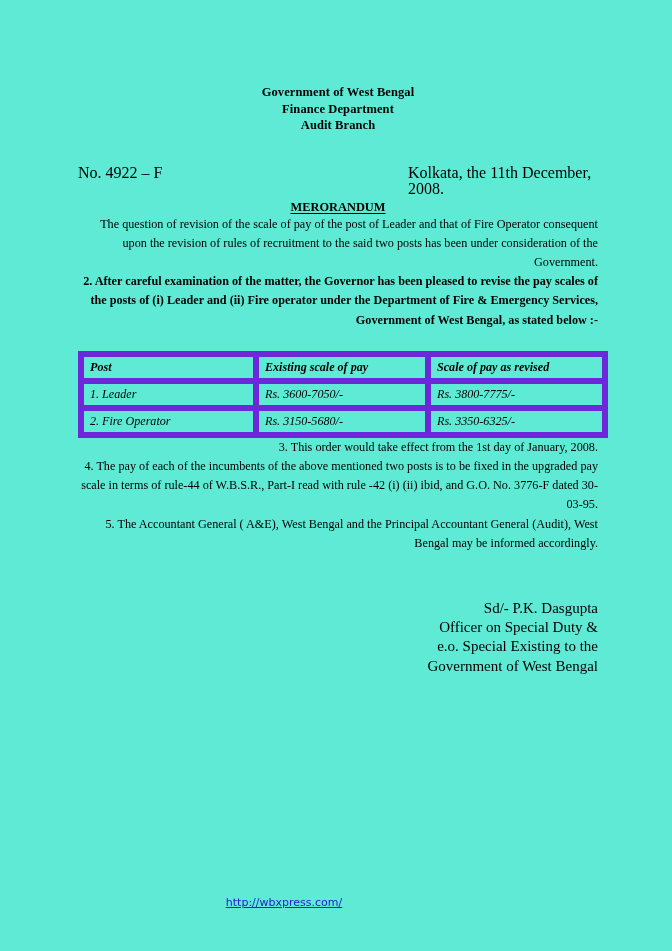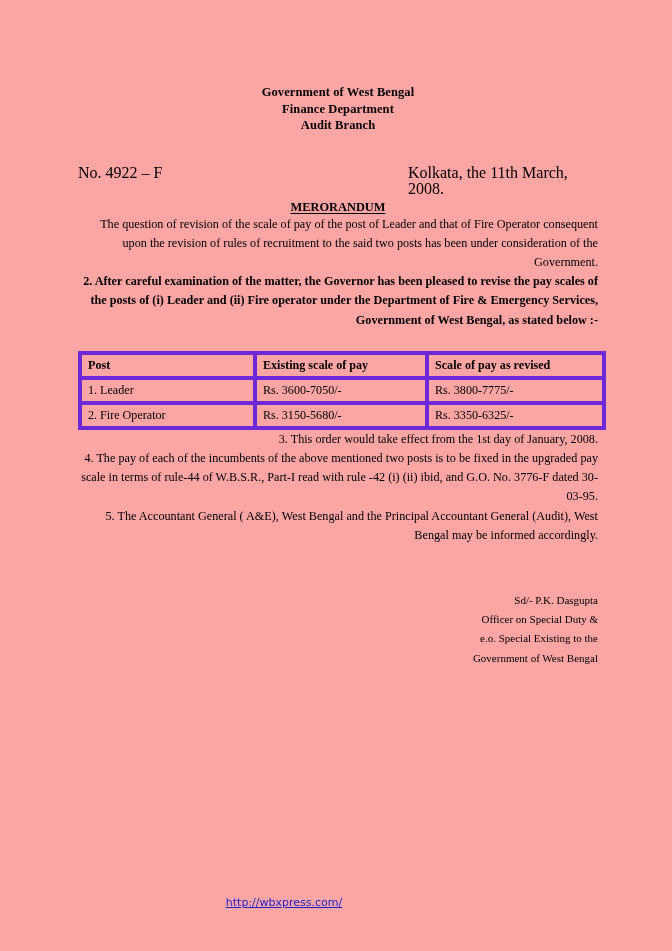--- a/index.html
+++ b/index.html
@@ -14,21 +14,21 @@
     position: relative;
     font-family: "Liberation Serif", "DejaVu Serif", serif;
     color: #000000;
     -webkit-font-smoothing: antialiased;
   }
   .page {
     position: absolute;
     left: 0; top: 0;
     width: 672px;
     height: 951px;
-    background: #fca5a5;
+    background: #5eead4;
     overflow: hidden;
   }
   .content {
     position: absolute;
     left: 78px;
     top: 0;
     width: 520px;
   }
 
   
@@ -89,40 +89,41 @@
   
   .pay-table {
     margin-top: 21px;
     border-collapse: collapse;
     table-layout: fixed;
     width: 524px;
     font-size: 12.1px;
   }
   .pay-table th,
   .pay-table td {
-    border: 4px solid #6d28d9;
+    border: 6px solid #6d28d9;
     padding: 3px 6px 3px 6px;
     text-align: left;
     vertical-align: middle;
     height: 14px;
     line-height: 15px;
     white-space: nowrap;
+    font-style: italic;
   }
   .pay-table th {
     font-weight: bold;
   }
   .col-post { width: 175px; }
   .col-existing { width: 172px; }
   .col-revised { width: 177px; }
 
   
   .signature {
     margin-top: 46px;
     text-align: right;
-    font-size: 11px;
+    font-size: 15px;
     line-height: 19.2px;
   }
   .signature div { white-space: nowrap; }
 
   
   .footer-link {
     position: absolute;
     left: 0;
     top: 896px;
     width: 568px;
@@ -143,21 +144,21 @@
   <div class="content">
 
     <div class="letterhead">
       <div>Government of West Bengal</div>
       <div>Finance Department</div>
       <div>Audit Branch</div>
     </div>
 
     <div class="ref-row">
       <span class="ref-no">No. 4922 – F</span>
-      <span class="ref-date">Kolkata, the 11th March, 2008.</span>
+      <span class="ref-date">Kolkata, the 11th December, 2008.</span>
     </div>
 
     <div class="doc-title">
       <span>MERORANDUM</span>
     </div>
 
     <p class="para p1">The question of revision of the scale of pay of the post of Leader and that of Fire Operator consequent upon the revision of rules of recruitment to the said two posts has been under consideration of the Government.</p>
     <p class="para p2">2. After careful examination of the matter, the Governor has been pleased to revise the pay scales of the posts of (i) Leader and (ii) Fire operator under the Department of Fire &amp; Emergency Services, Government of West Bengal, as stated below :-</p>
 
     <table class="pay-table">

